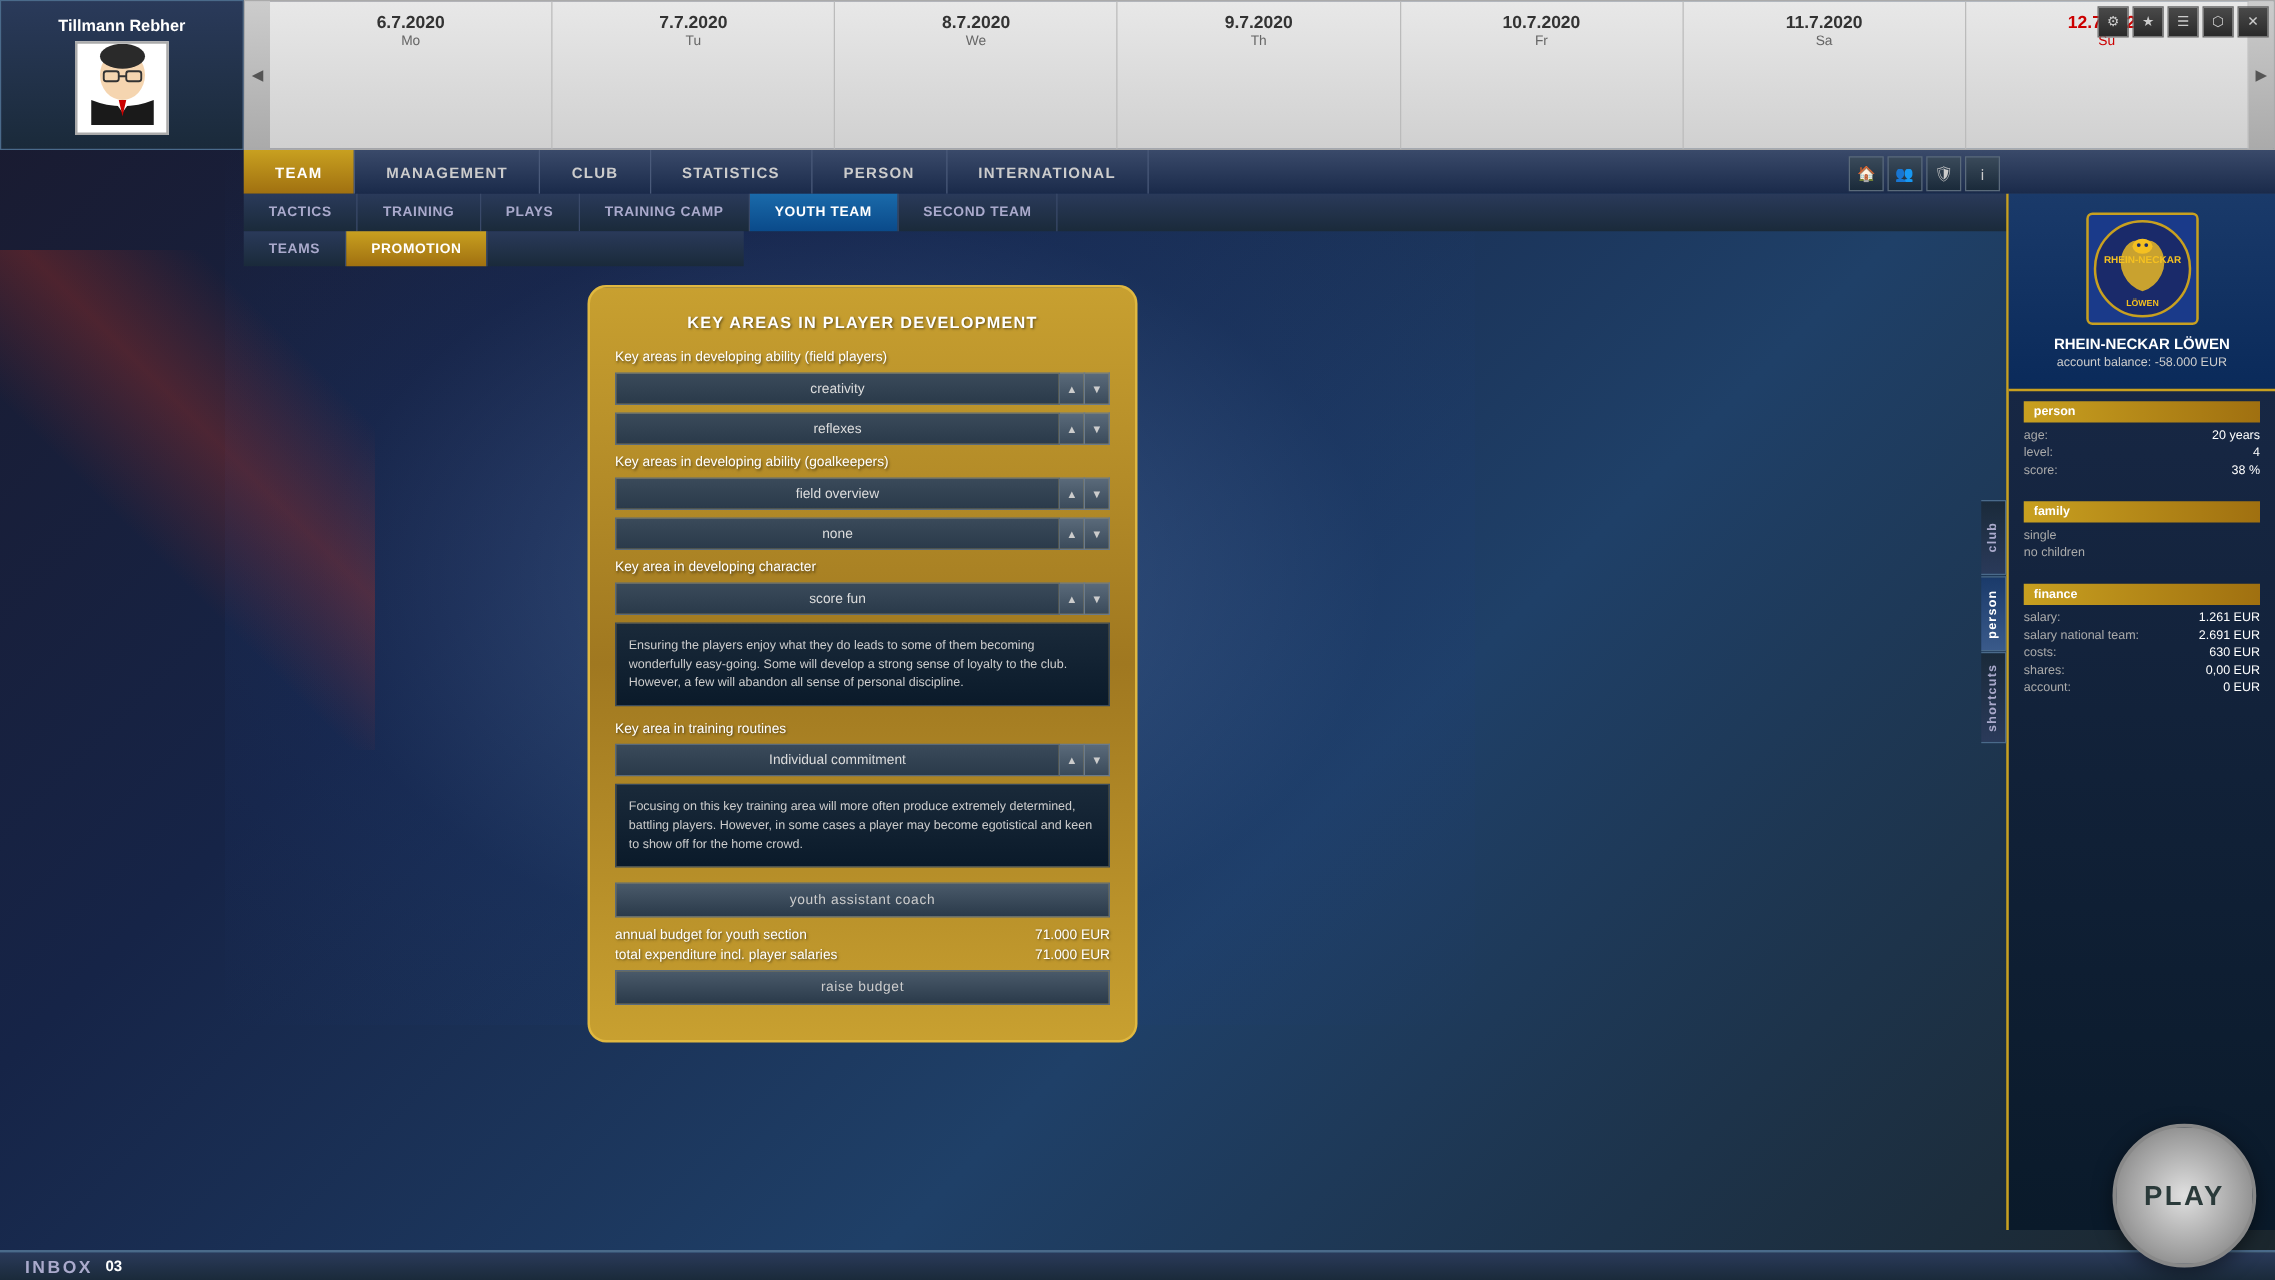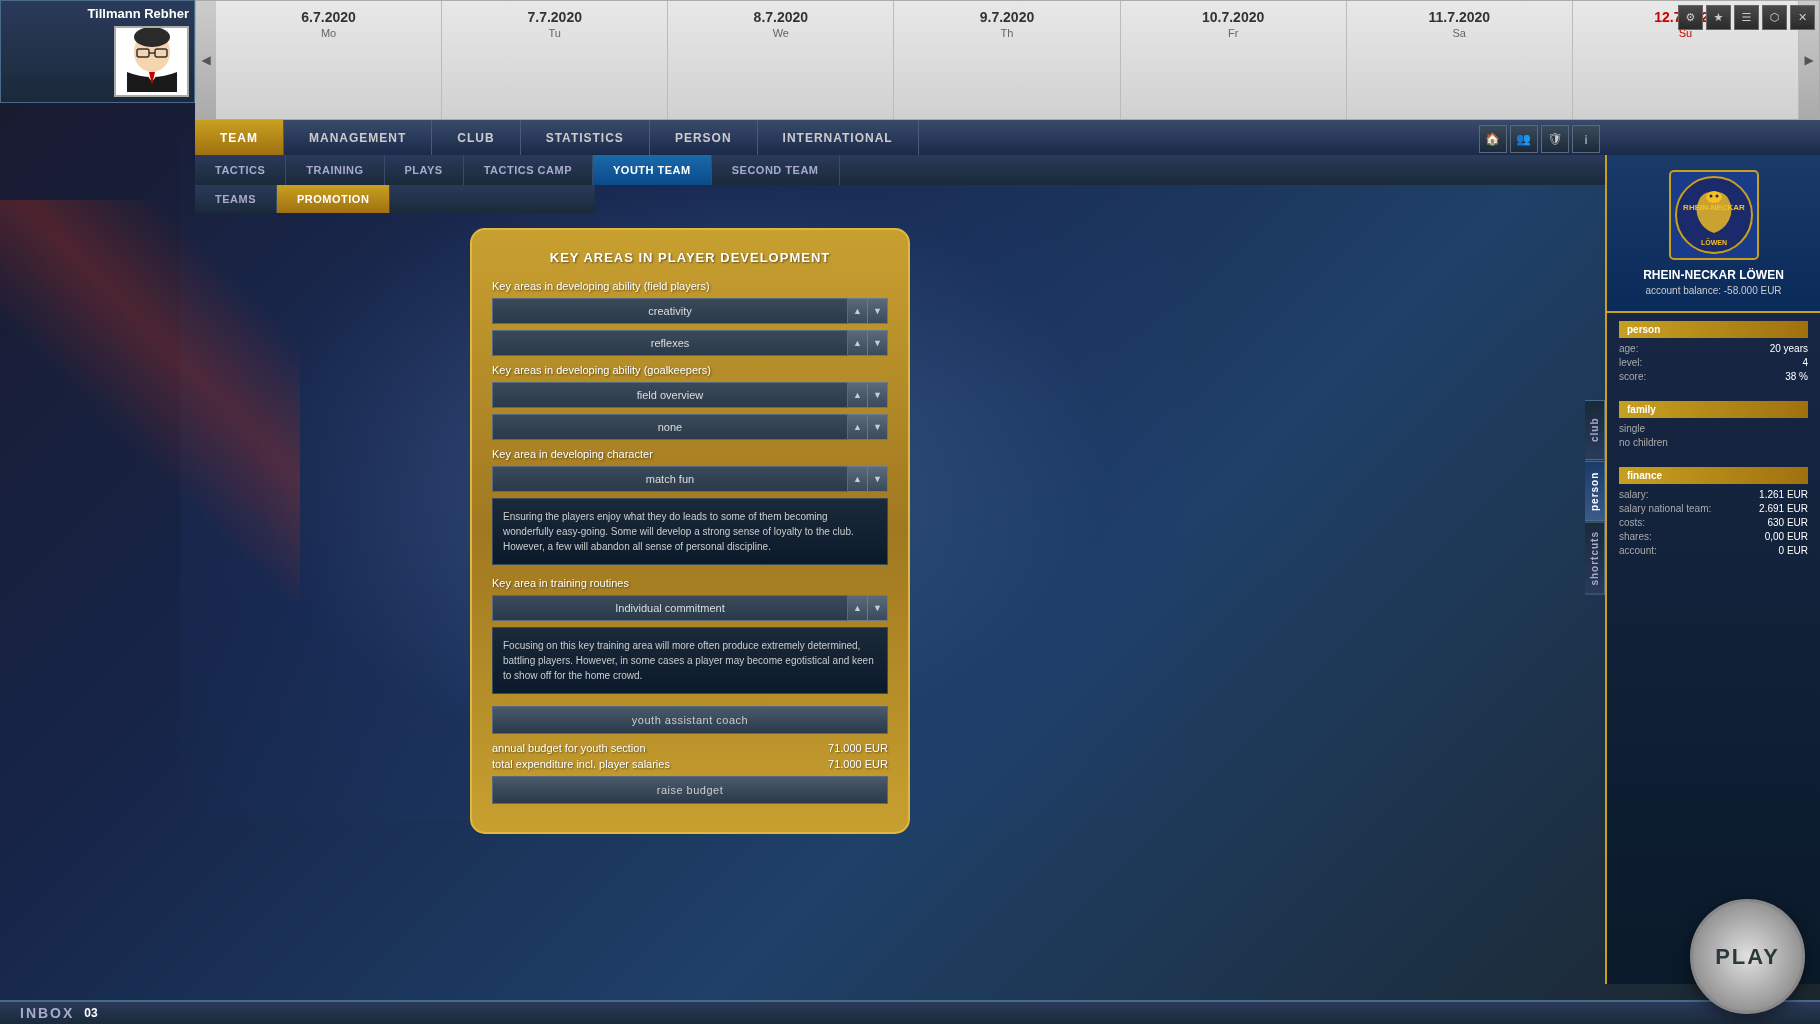--- a/index.html
+++ b/index.html
@@ -39,26 +39,26 @@
     .top-bar {
       position: absolute;
       top: 0; left: 0;
       width: 1820px;
       height: 120px;
       z-index: 10;
       display: flex;
     }
     .profile-box {
       width: 195px;
-      height: 103px;
+      height: 120px;
       background: linear-gradient(180deg, #2a3a5a 0%, #1a2a3a 100%);
       border: 1px solid #4a6a8a;
       display: flex;
       flex-direction: column;
-      align-items: flex-end;
+      align-items: center;
       justify-content: center;
       padding: 5px;
     }
     .profile-name {
       color: white;
       font-size: 13px;
       font-weight: bold;
       text-align: center;
       margin-bottom: 5px;
     }
@@ -602,21 +602,21 @@
   <div class="nav-tab">STATISTICS</div>
   <div class="nav-tab">PERSON</div>
   <div class="nav-tab">INTERNATIONAL</div>
   <div class="spacer"></div>
 </div>
 
 <div class="nav-sub">
   <div class="nav-sub-tab">TACTICS</div>
   <div class="nav-sub-tab">TRAINING</div>
   <div class="nav-sub-tab">PLAYS</div>
-  <div class="nav-sub-tab">TACTICS CAMP</div>
+  <div class="nav-sub-tab">TRAINING CAMP</div>
   <div class="nav-sub-tab active">YOUTH TEAM</div>
   <div class="nav-sub-tab">SECOND TEAM</div>
   <div class="spacer"></div>
 </div>
 
 <div class="nav-sub2">
   <div class="nav-sub2-tab">TEAMS</div>
   <div class="nav-sub2-tab active">PROMOTION</div>
 </div>
 
@@ -652,21 +652,21 @@
       <div class="dropdown-field">
         <span>none</span>
       </div>
       <div class="dd-btn">▲</div>
       <div class="dd-btn">▼</div>
     </div>
 
     <div class="section-label" style="margin-top:8px;">Key area in developing character</div>
     <div class="dropdown-row">
       <div class="dropdown-field">
-        <span>match fun</span>
+        <span>score fun</span>
       </div>
       <div class="dd-btn">▲</div>
       <div class="dd-btn">▼</div>
     </div>
     <div class="desc-box">
       <span>Ensuring the players enjoy what they do leads to some of them becoming wonderfully easy-going. Some will develop a strong sense of loyalty to the club. However, a few will abandon all sense of personal discipline.</span>
     </div>
 
     <div class="section-label">Key area in training routines</div>
     <div class="dropdown-row">

